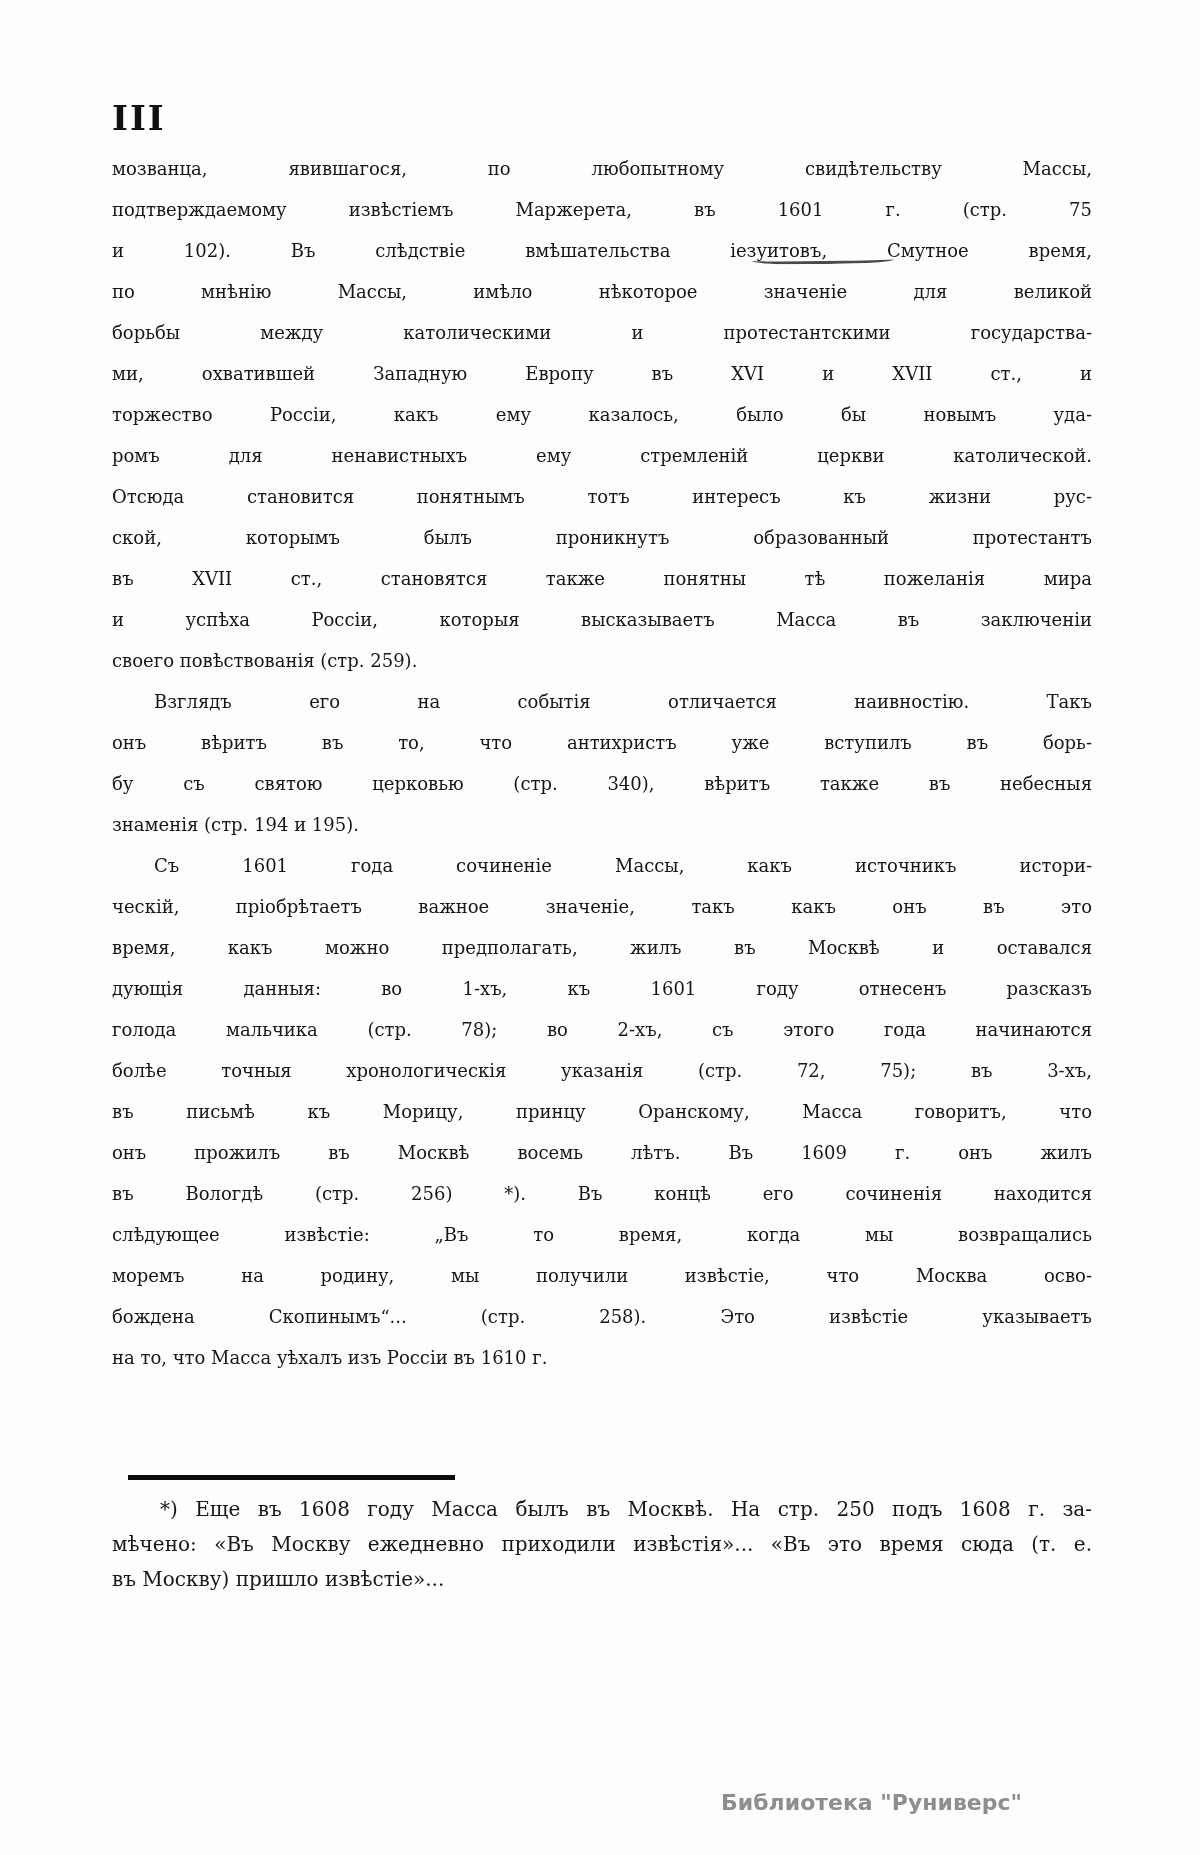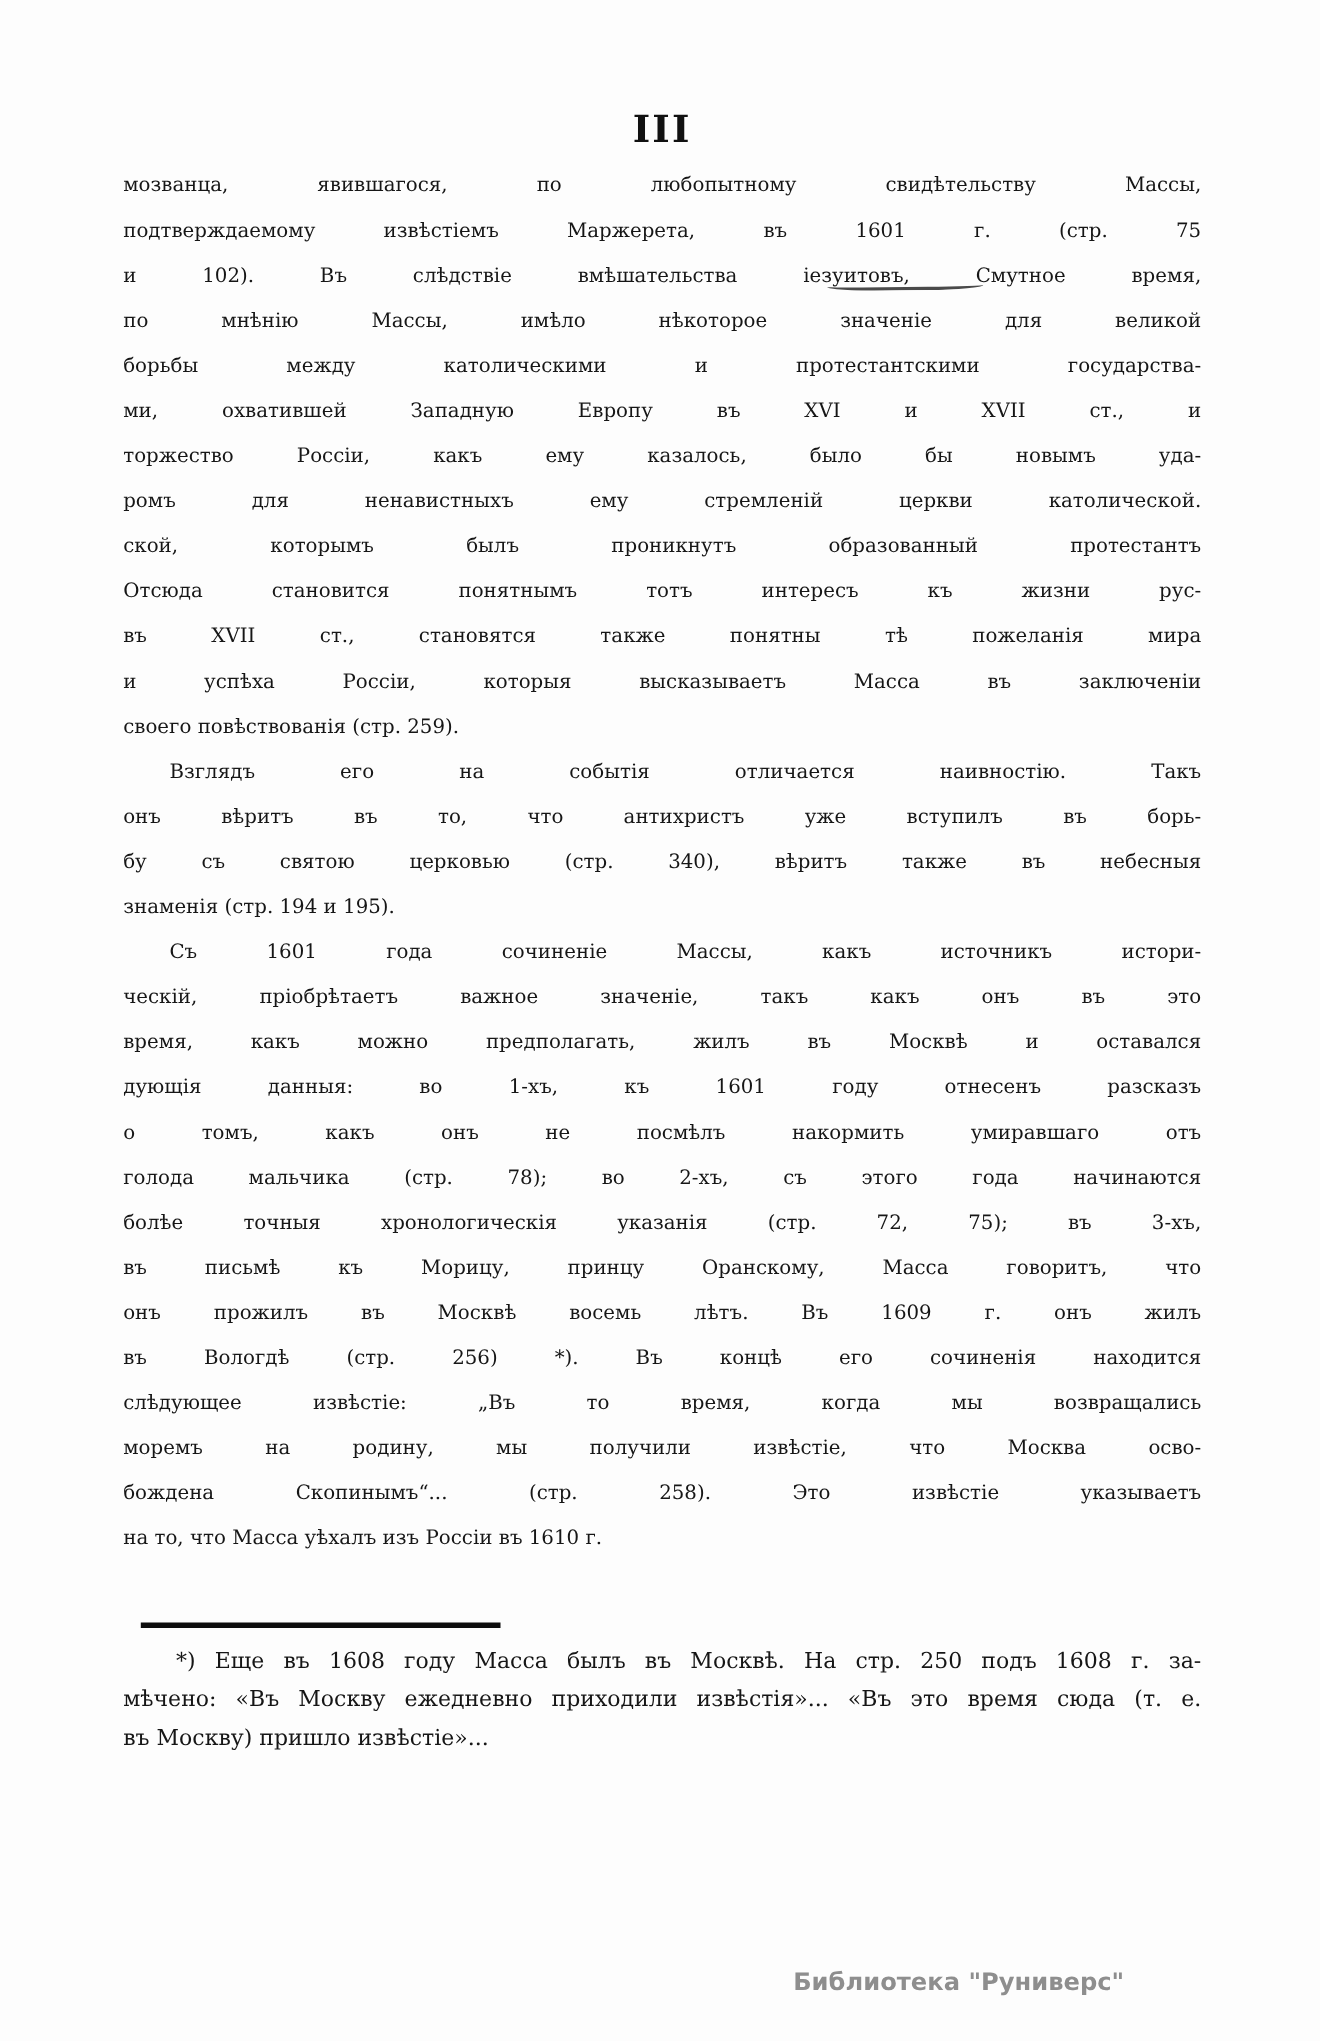--- a/index.html
+++ b/index.html
@@ -14,21 +14,20 @@
     background: #fdfdfd;
     overflow: hidden;
     font-family: "DejaVu Serif", "Liberation Serif", serif;
     color: #161616;
   }
   .page-number {
     position: absolute;
     top: 98px;
     left: 112px;
     width: 980px;
-    text-align: center;
     font-size: 34px;
     font-weight: bold;
     letter-spacing: 2px;
     color: #111;
   }
   .body-block {
     position: absolute;
     top: 148px;
     left: 112px;
     width: 980px;
@@ -106,34 +105,33 @@
 
   <div class="body-block">
     <div class="bl">мозванца, явившагося, по любопытному свидѣтельству Массы,</div>
     <div class="bl">подтверждаемому извѣстіемъ Маржерета, въ 1601 г. (стр. 75</div>
     <div class="bl">и 102). Въ слѣдствіе вмѣшательства іезуитовъ, Смутное время,</div>
     <div class="bl">по мнѣнію Массы, имѣло нѣкоторое значеніе для великой</div>
     <div class="bl">борьбы между католическими и протестантскими государства-</div>
     <div class="bl">ми, охватившей Западную Европу въ XVI и XVII ст., и</div>
     <div class="bl">торжество Россіи, какъ ему казалось, было бы новымъ уда-</div>
     <div class="bl">ромъ для ненавистныхъ ему стремленій церкви католической.</div>
+    <div class="bl">Отсюда становится понятнымъ тотъ интересъ къ жизни рус-</div>
     <div class="bl">ской, которымъ былъ проникнутъ образованный протестантъ</div>
-    <div class="bl">Отсюда становится понятнымъ тотъ интересъ къ жизни рус-</div>
     <div class="bl">въ XVII ст., становятся также понятны тѣ пожеланія мира</div>
     <div class="bl">и успѣха Россіи, которыя высказываетъ Масса въ заключеніи</div>
     <div class="bl end">своего повѣствованія (стр. 259).</div>
     <div class="bl indent">Взглядъ его на событія отличается наивностію. Такъ</div>
     <div class="bl">онъ вѣритъ въ то, что антихристъ уже вступилъ въ борь-</div>
     <div class="bl">бу съ святою церковью (стр. 340), вѣритъ также въ небесныя</div>
     <div class="bl end">знаменія (стр. 194 и 195).</div>
     <div class="bl indent">Съ 1601 года сочиненіе Массы, какъ источникъ истори-</div>
     <div class="bl">ческій, пріобрѣтаетъ важное значеніе, такъ какъ онъ въ это</div>
     <div class="bl">время, какъ можно предполагать, жилъ въ Москвѣ и оставался</div>
     <div class="bl">дующія данныя: во 1-хъ, къ 1601 году отнесенъ разсказъ</div>
-    <div class="bl">о томъ, какъ онъ не посмѣлъ накормить умиравшаго отъ</div>
     <div class="bl">голода мальчика (стр. 78); во 2-хъ, съ этого года начинаются</div>
     <div class="bl">болѣе точныя хронологическія указанія (стр. 72, 75); въ 3-хъ,</div>
     <div class="bl">въ письмѣ къ Морицу, принцу Оранскому, Масса говоритъ, что</div>
     <div class="bl">онъ прожилъ въ Москвѣ восемь лѣтъ. Въ 1609 г. онъ жилъ</div>
     <div class="bl">въ Вологдѣ (стр. 256) *). Въ концѣ его сочиненія находится</div>
     <div class="bl">слѣдующее извѣстіе: „Въ то время, когда мы возвращались</div>
     <div class="bl">моремъ на родину, мы получили извѣстіе, что Москва осво-</div>
     <div class="bl">бождена Скопинымъ“... (стр. 258). Это извѣстіе указываетъ</div>
     <div class="bl end">на то, что Масса уѣхалъ изъ Россіи въ 1610 г.</div>
   </div>

